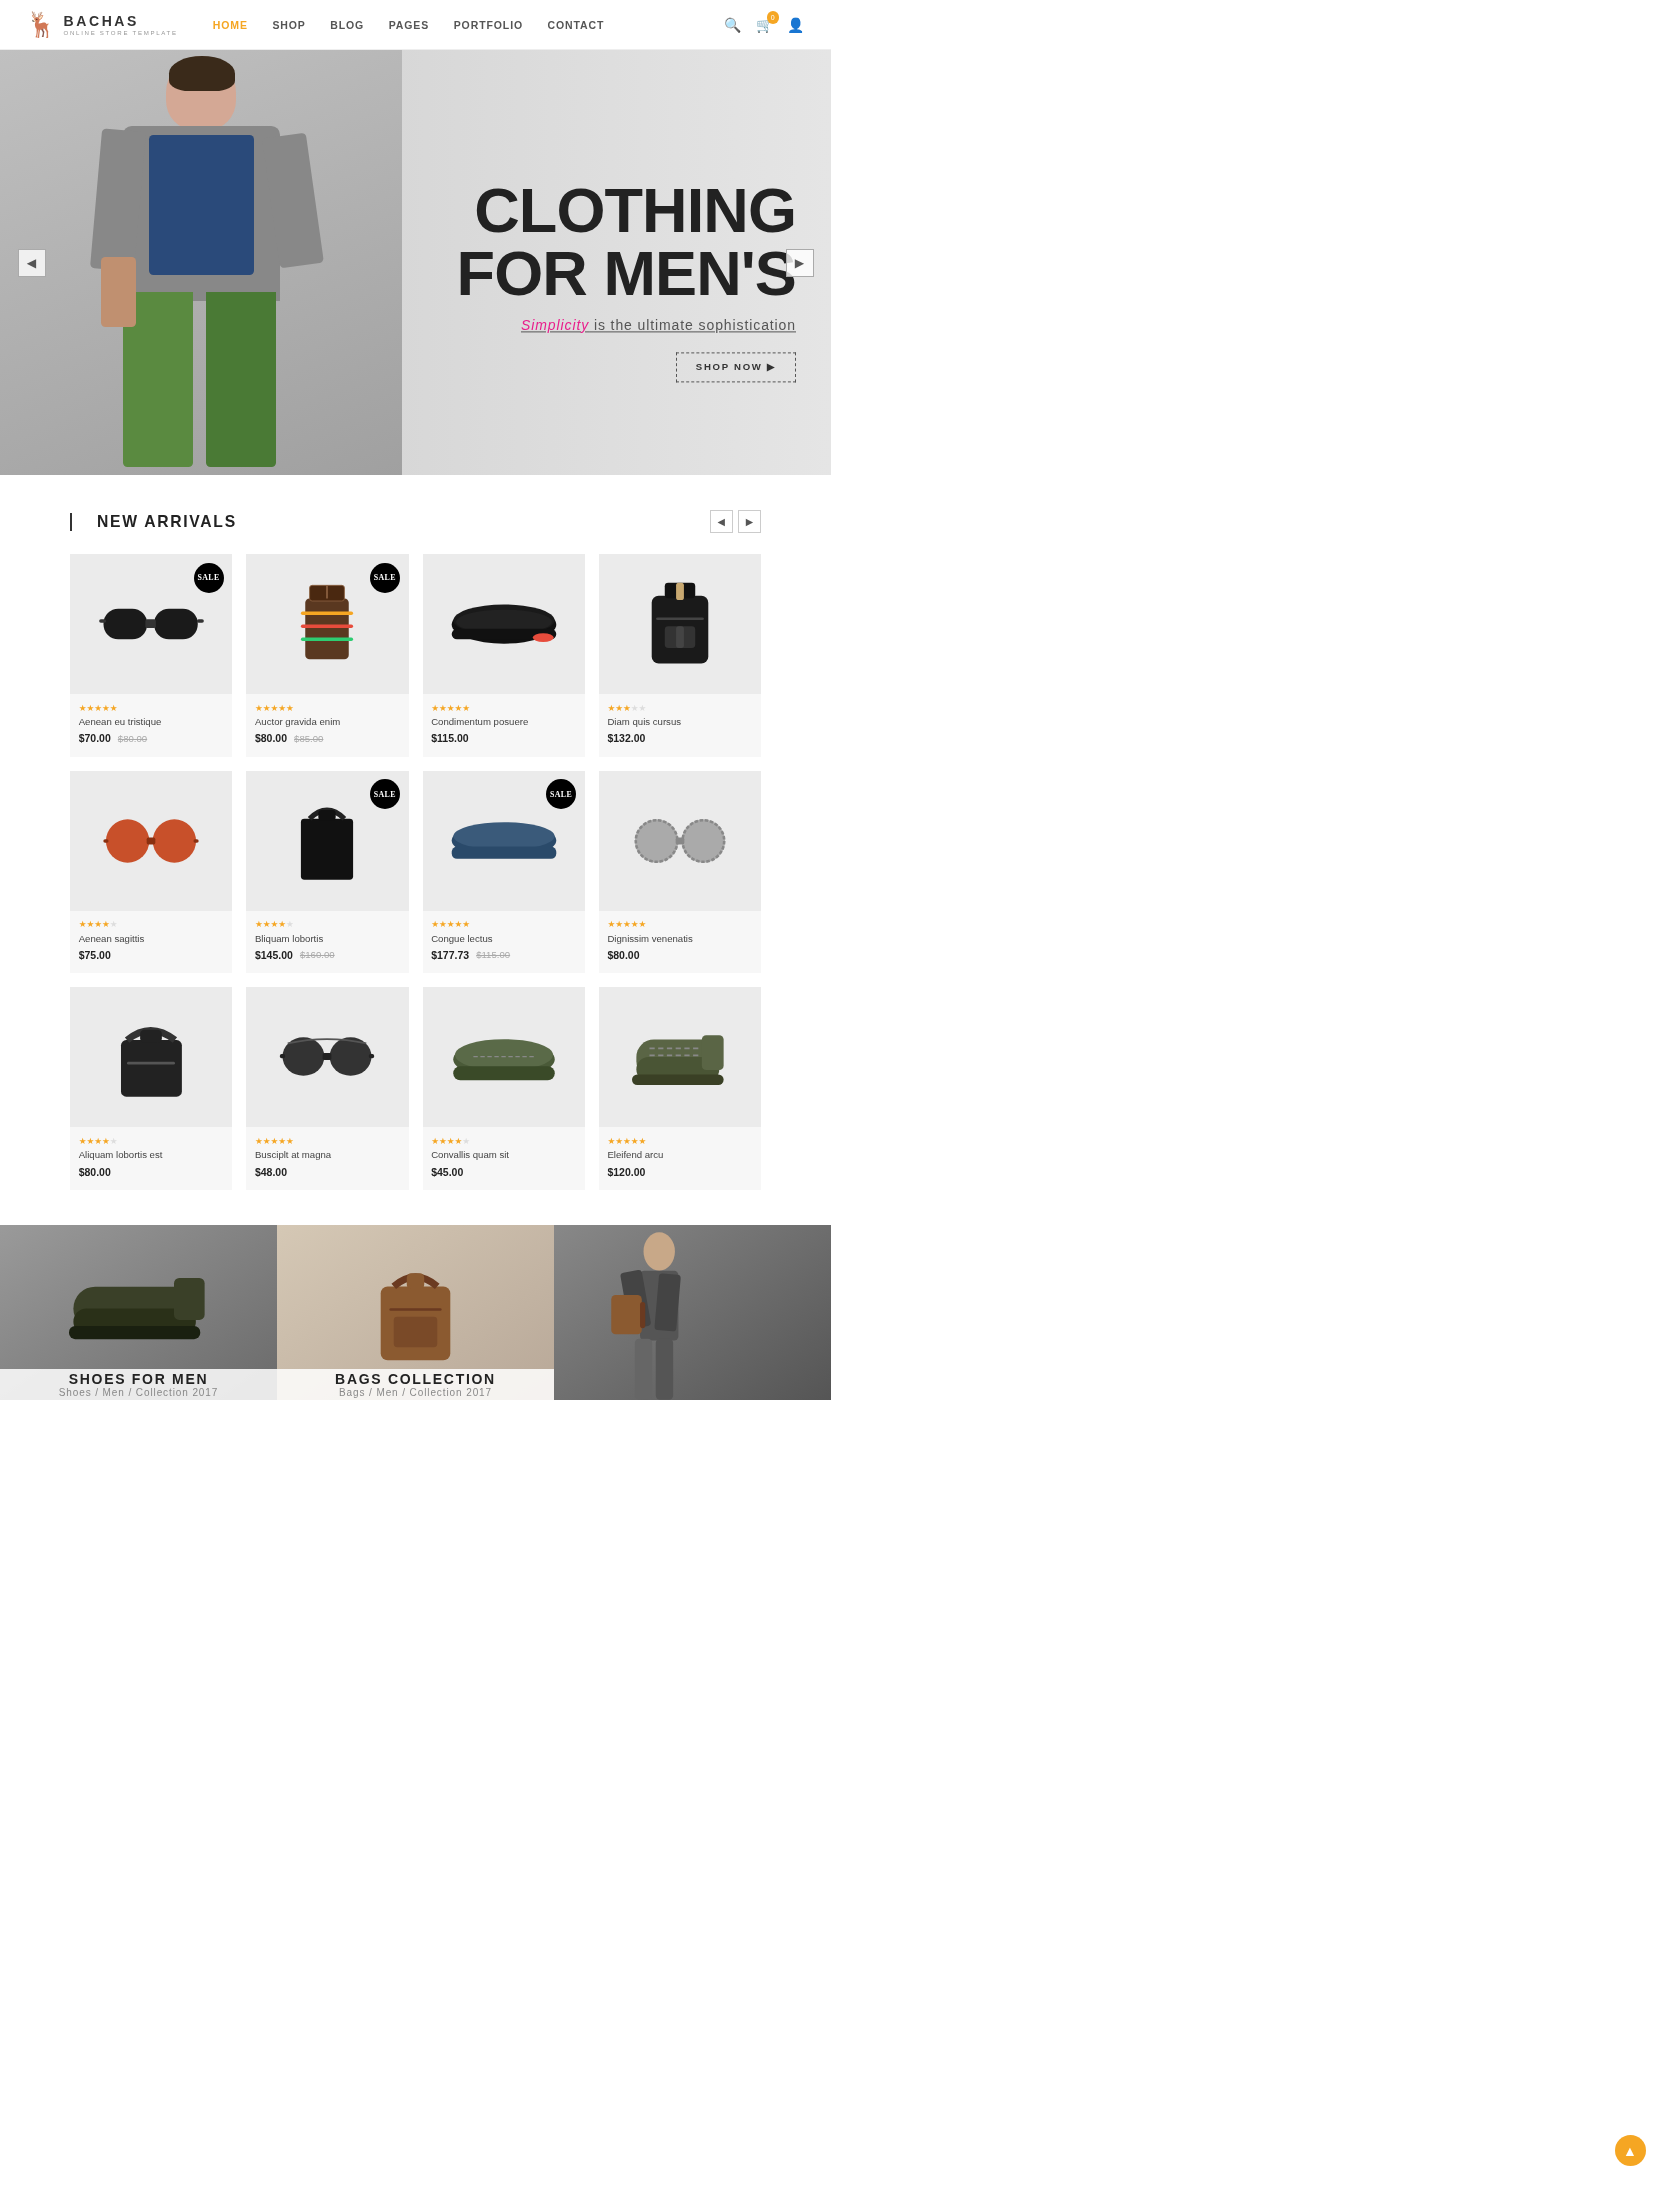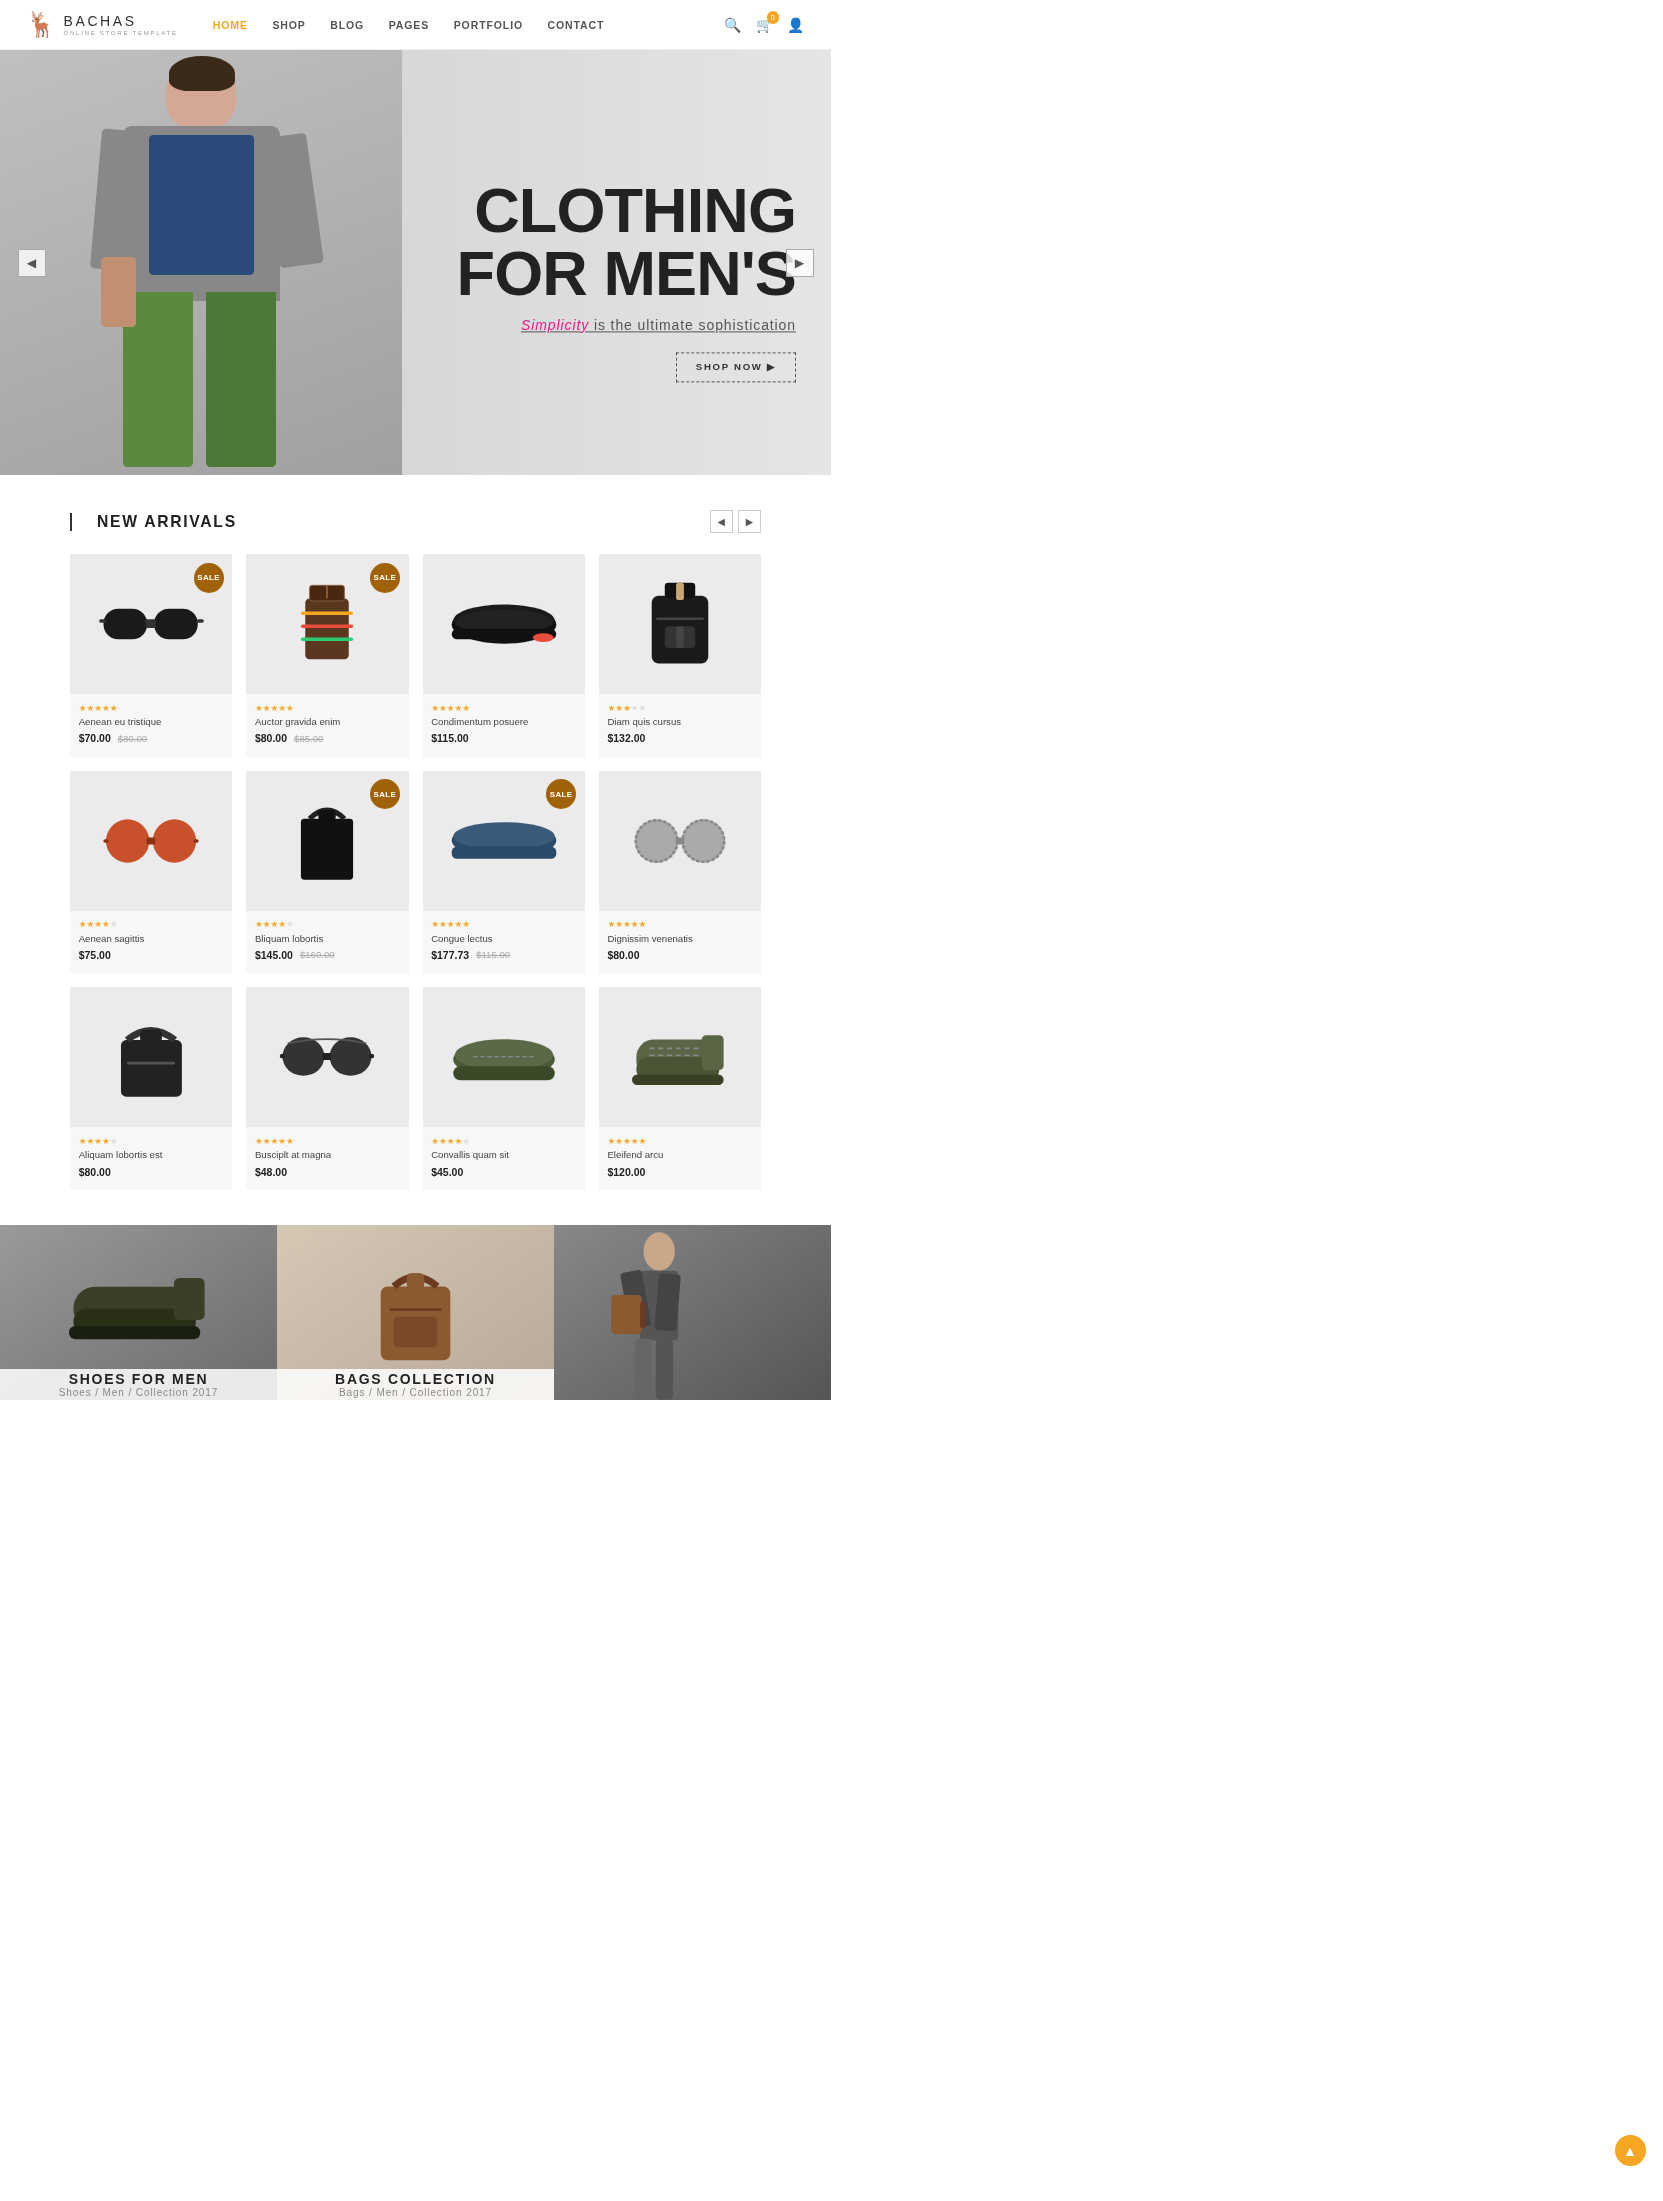--- a/index.html
+++ b/index.html
@@ -17,21 +17,21 @@
       z-index: 10;
     }
     .logo-area {
       display: flex;
       align-items: center;
       gap: 7px;
       margin-right: 35px;
     }
     .logo-icon { font-size: 24.5px; color: #333; }
     .logo-text-wrap { display: flex; flex-direction: column; }
-    .logo-name { font-size: 14px; font-weight: 400; letter-spacing: 2.6px; color: #333; }
+    .logo-name { font-size: 14px; font-weight: 700; letter-spacing: 2.6px; color: #333; }
     .logo-sub { font-size: 6.1px; letter-spacing: 1.7px; color: #999; }
     nav { display: flex; align-items: center; gap: 24.5px; flex: 1; }
     .nav-item { font-size: 10.5px; font-weight: 600; letter-spacing: 0.9px; color: #555; cursor: pointer; text-decoration: none; text-transform: uppercase; }
     .nav-item.active { color: #f5a623; }
     .header-icons { display: flex; align-items: center; gap: 14px; }
     .header-icon { font-size: 14px; color: #555; cursor: pointer; position: relative; }
     .cart-badge {
       position: absolute;
       top: -5.2px;
       right: -5.2px;
@@ -162,31 +162,32 @@
       display: flex;
       align-items: center;
       justify-content: center;
       position: relative;
       overflow: hidden;
     }
     .product-badge {
       position: absolute;
       top: 8.7px;
       right: 8.7px;
-      background: #a16207;
+      background: #000000;
       color: #fff;
       font-size: 7.9px;
       font-weight: 700;
       width: 30px;
       height: 30px;
       border-radius: 50%;
       display: flex;
       align-items: center;
       justify-content: center;
       letter-spacing: 0.4px;
+      font-family: Liberation Serif, serif;
     }
 
     .product-info { padding: 8.7px 8.7px 12.2px; }
     .product-name { font-size: 9.6px; color: #444; margin-bottom: 5.2px; }
     .product-price-wrap { display: flex; align-items: center; gap: 7px; }
     .product-price { font-size: 10.5px; font-weight: 700; color: #222; }
     .product-price-old { font-size: 9.6px; color: #aaa; text-decoration: line-through; }
     .stars { color: #f5a623; font-size: 8.7px; margin-bottom: 3.5px; }
 
     

